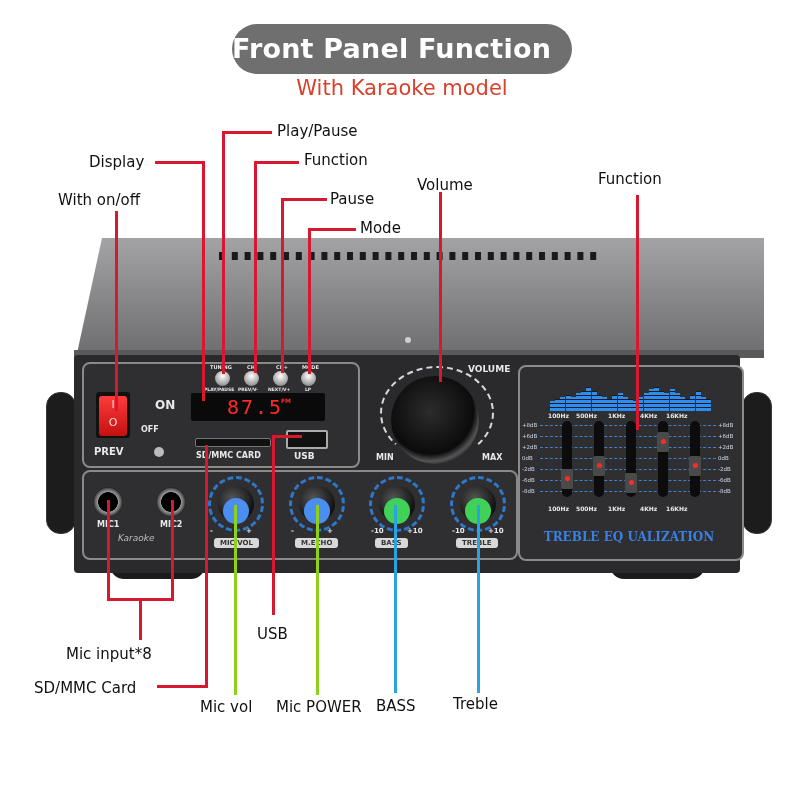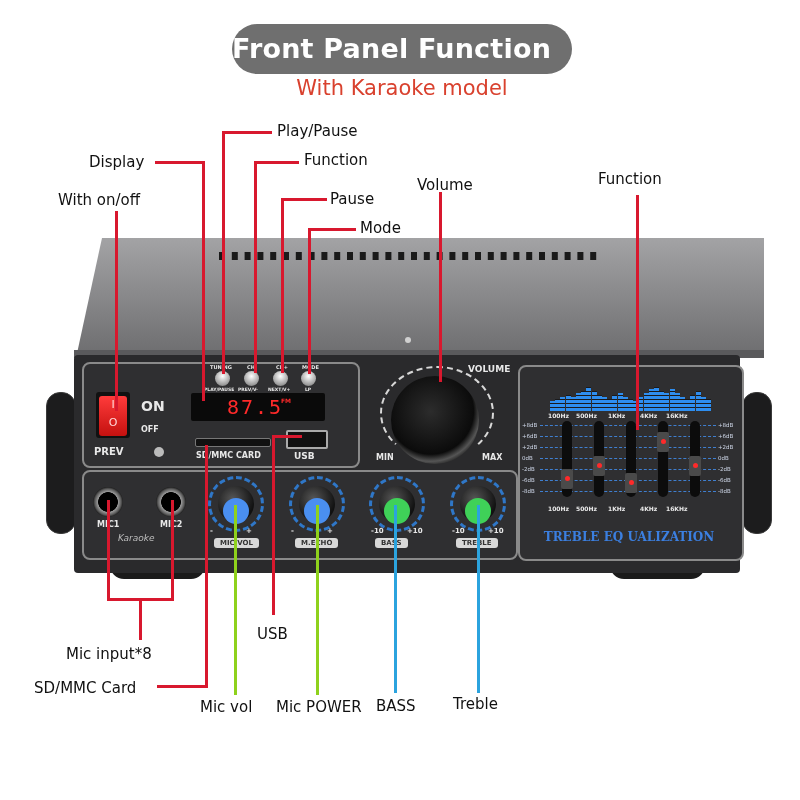--- a/index.html
+++ b/index.html
@@ -99,21 +99,21 @@
 
 <div id="faceplate" class="abs" style="left:74px; width:666px;"></div>
 
 <div class="panel" style="left:82px; top:362px; width:274px; height:102px;"></div>
 
 <div class="abs" style="left:96px; top:392px; width:34px; height:46px; background:#111; border-radius:3px;"></div>
 <div class="abs" style="left:99px; top:396px; width:28px; height:40px; background:linear-gradient(#ff3b3b,#c4110f); border-radius:3px; color:#ffd8d8; text-align:center; font-size:11px; line-height:18px;">
   <div>I</div>
   <div>O</div>
 </div>
-<div class="silk" style="left:141px; top:398px; font-size:14px;">ON</div>
+<div class="silk" style="left:155px; top:398px; font-size:12px;">ON</div>
 <div class="silk" style="left:141px; top:425px; font-size:8px;">OFF</div>
 <div class="silk" style="left:94px; top:446px; font-size:10px;">PREV</div>
 <div class="abs" style="left:154px; top:447px; width:10px; height:10px; border-radius:50%; background:#bbb;"></div>
 
 <div class="silk tiny" style="left:210px; top:364px; font-size:5px;">TUNING</div>
 <div class="silk tiny" style="left:247px; top:364px; font-size:5px;">CH-</div>
 <div class="silk tiny" style="left:276px; top:364px; font-size:5px;">CH+</div>
 <div class="silk tiny" style="left:302px; top:364px; font-size:5px;">MODE</div>
 <div class="btn" style="left:215px; top:371px;"></div>
 <div class="btn" style="left:244px; top:371px;"></div>

